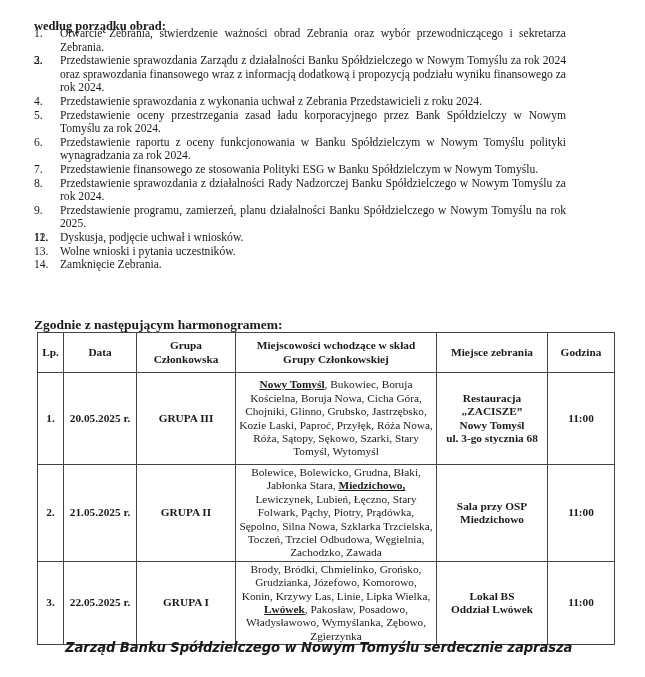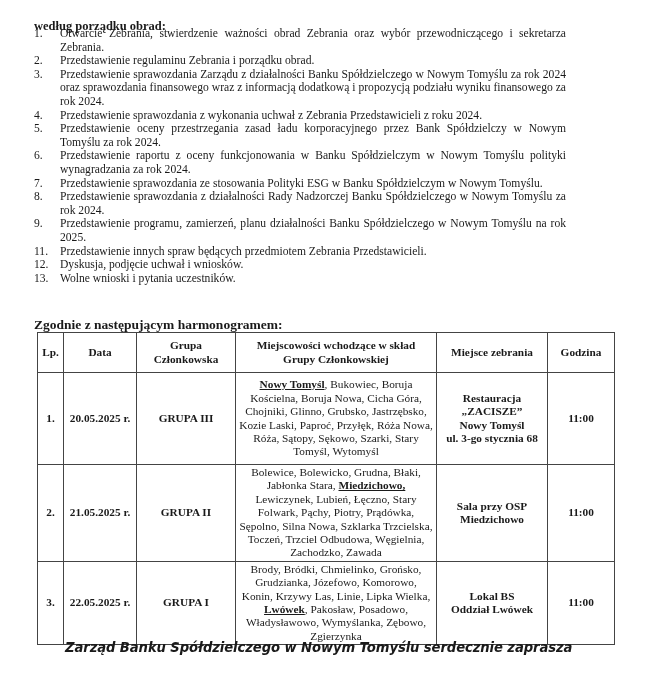--- a/index.html
+++ b/index.html
@@ -44,31 +44,32 @@
       font-size: 13.2px; color: #1a1a1a; letter-spacing: -0.1px; font-style: italic;
     }
   </style>
 </head>
 <body>
 
 <div class="agenda-title">według porządku obrad:</div>
 
 <ol class="agenda">
   <li><span class="num">1.</span><span>Otwarcie Zebrania, stwierdzenie ważności obrad Zebrania oraz wybór przewodniczącego i sekretarza Zebrania.</span></li>
-  <li><span class="num">2.</span><span>Przedstawienie regulaminu Zebrania i porządku obrad.</span></li>
+  <li><span class="num">2.</span></li>
   <li><span class="num">3.</span><span>Przedstawienie sprawozdania Zarządu z działalności Banku Spółdzielczego w Nowym Tomyślu za rok 2024 oraz sprawozdania finansowego wraz z informacją dodatkową i propozycją podziału wyniku finansowego za rok 2024.</span></li>
   <li><span class="num">4.</span><span>Przedstawienie sprawozdania z wykonania uchwał z Zebrania Przedstawicieli z roku 2024.</span></li>
   <li><span class="num">5.</span><span>Przedstawienie oceny przestrzegania zasad ładu korporacyjnego przez Bank Spółdzielczy w Nowym Tomyślu za rok 2024.</span></li>
   <li><span class="num">6.</span><span>Przedstawienie raportu z oceny funkcjonowania w Banku Spółdzielczym w Nowym Tomyślu polityki wynagradzania za rok 2024.</span></li>
-  <li><span class="num">7.</span><span>Przedstawienie sprawozdania ze stosowania Polityki ESG w Banku Spółdzielczym w Nowym Tomyślu.</span></li>
+  <li><span class="num">7.</span><span>Przedstawienie finansowego ze stosowania Polityki ESG w Banku Spółdzielczym w Nowym Tomyślu.</span></li>
   <li><span class="num">8.</span><span>Przedstawienie sprawozdania z działalności Rady Nadzorczej Banku Spółdzielczego w Nowym Tomyślu za rok 2024.</span></li>
   <li><span class="num">9.</span><span>Przedstawienie programu, zamierzeń, planu działalności Banku Spółdzielczego w Nowym Tomyślu na rok 2025.</span></li>
-  <li><span class="num">11.</span><span>Przedstawienie innych spraw będących przedmiotem Zebrania Przedstawicieli.</span></li>
+  <li><span class="num">11.</span></li>
   <li><span class="num">12.</span><span>Dyskusja, podjęcie uchwał i wniosków.</span></li>
   <li><span class="num">13.</span><span>Wolne wnioski i pytania uczestników.</span></li>
+  <li><span class="num">14.</span><span>Zamknięcie Zebrania.</span></li>
 </ol>
 
 <div class="schedule-title">Zgodnie z następującym harmonogramem:</div>
 
 <table class="sched">
   <colgroup>
     <col style="width:26px">
       <col style="width:73px">
       <col style="width:99px">
       <col style="width:201px">

